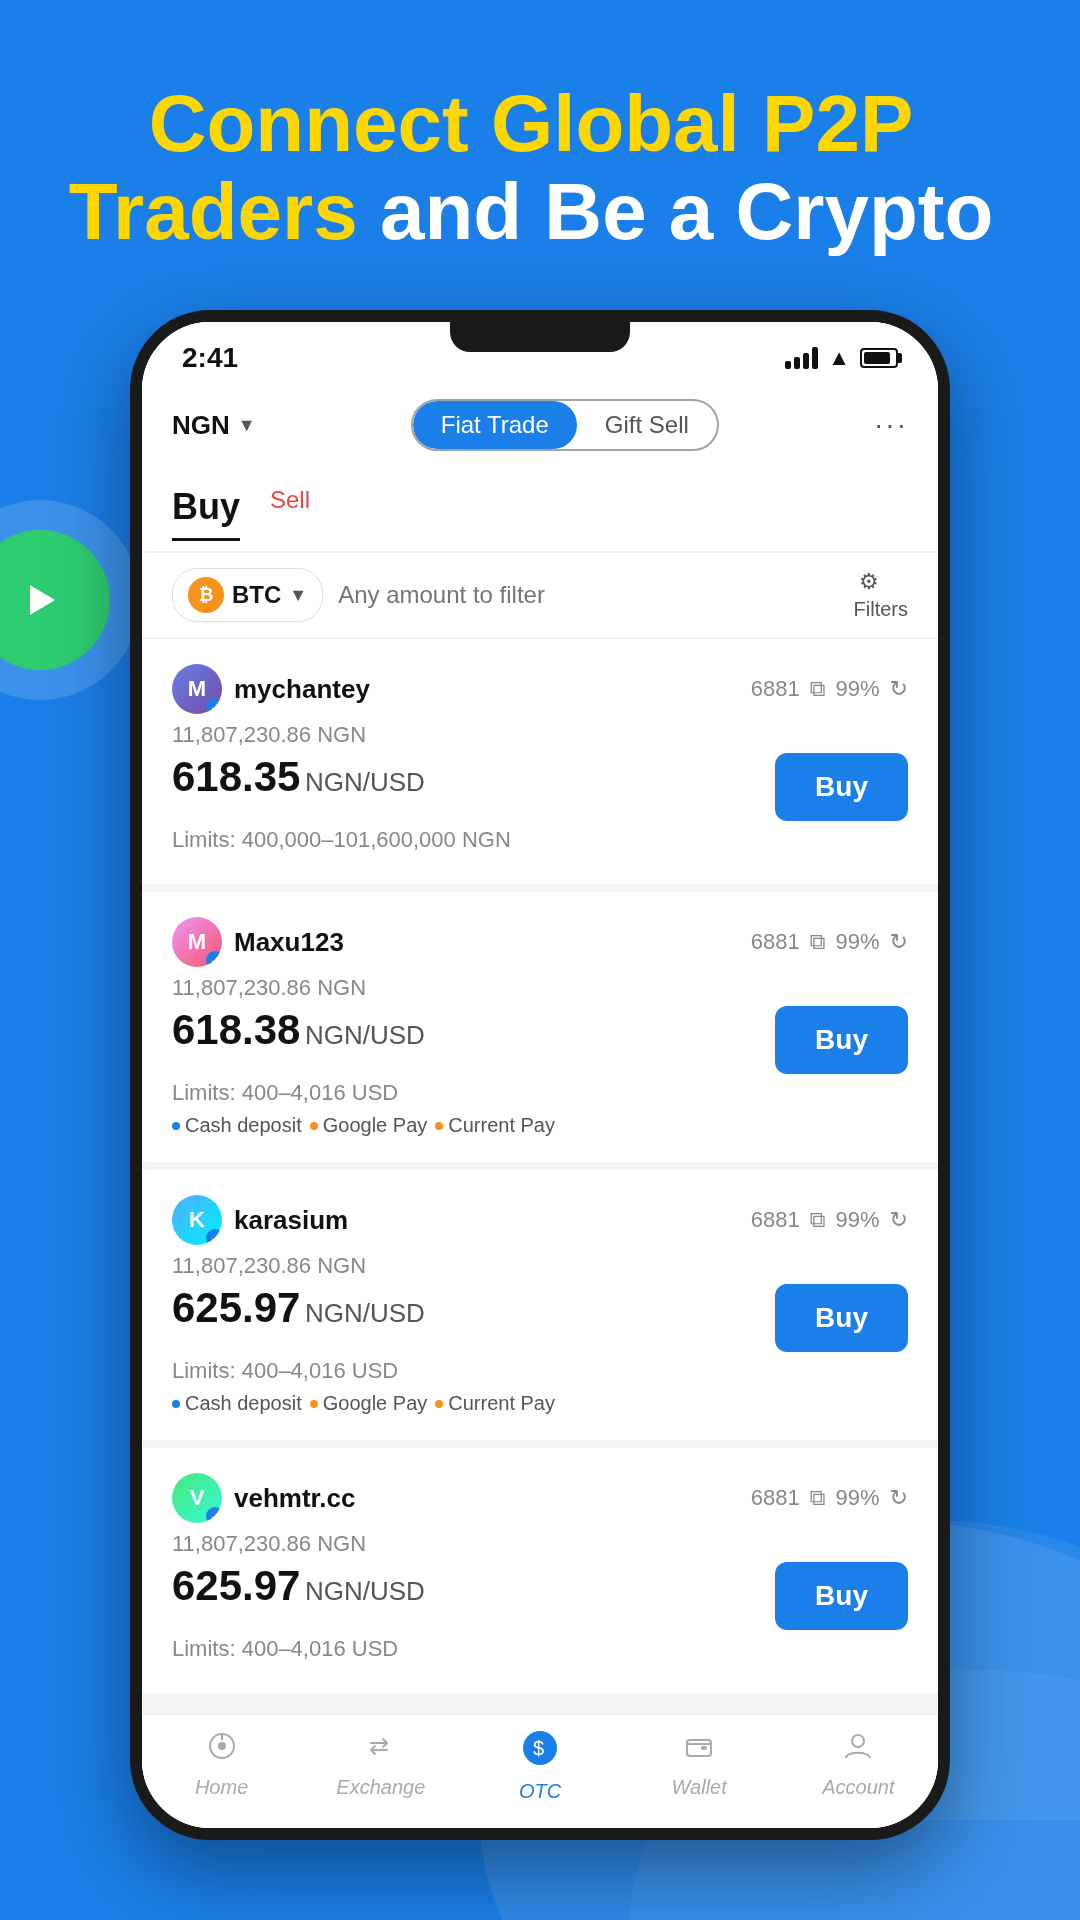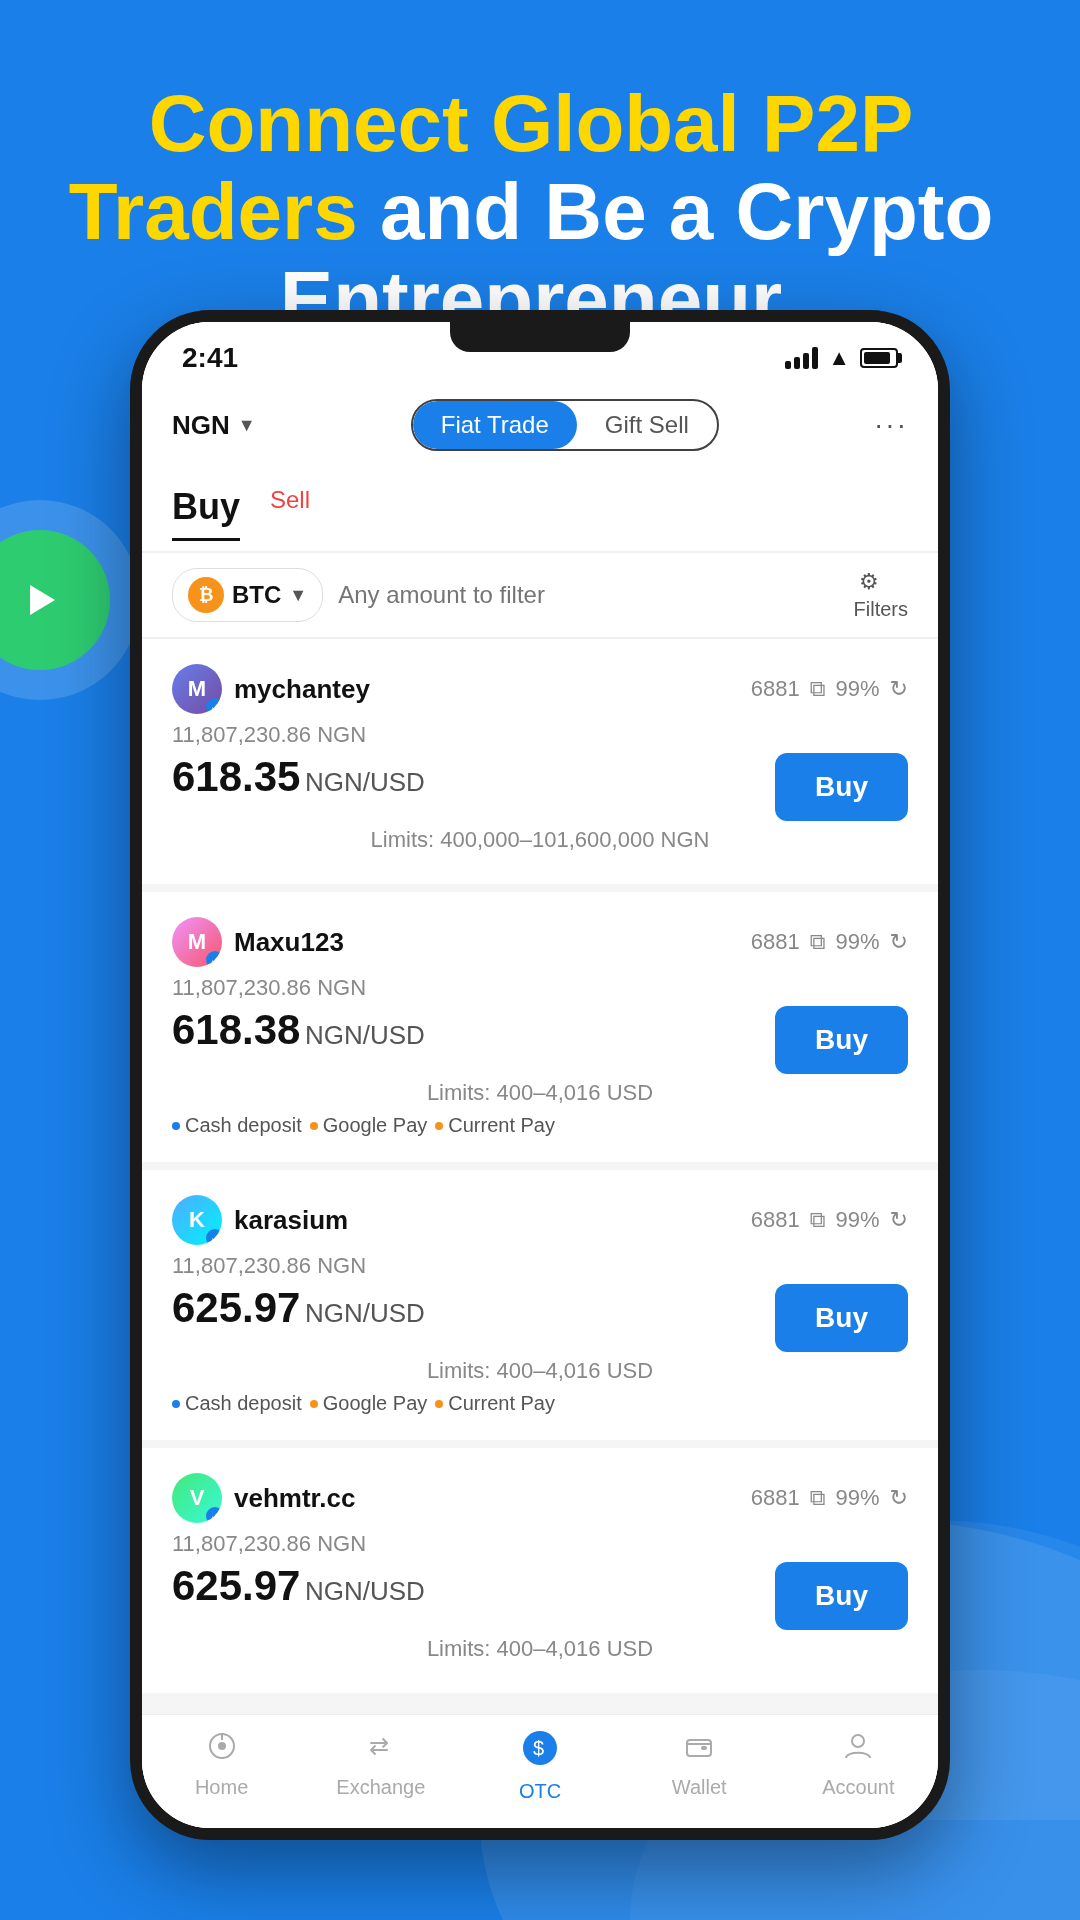--- a/index.html
+++ b/index.html
@@ -181,21 +181,21 @@
       font-size: 26px;
       font-weight: 600;
       color: #111;
     }
     .currency-selector .chevron {
       font-size: 18px;
       color: #555;
     }
     .tab-group {
       display: flex;
-      border: 2px solid #404040;
+      border: 2px solid #a3a3a3;
       border-radius: 30px;
       overflow: hidden;
     }
     .tab-btn {
       padding: 10px 28px;
       font-size: 24px;
       font-weight: 500;
       cursor: pointer;
       border: none;
       background: transparent;
@@ -388,21 +388,20 @@
       padding: 18px 40px;
       font-size: 28px;
       font-weight: 600;
       cursor: pointer;
     }
 
     .trader-limits {
       font-size: 22px;
       color: #888;
       margin: 6px 0;
-      text-align: center;
     }
 
     .payment-methods {
       display: flex;
       flex-wrap: wrap;
       gap: 8px;
       margin-top: 8px;
     }
     .payment-tag {
       font-size: 20px;
@@ -440,20 +439,21 @@
     .nav-icon {
       font-size: 32px;
       color: #aaa;
     }
     .nav-icon.active {
       color: #1a7fe8;
     }
     .nav-label {
       font-size: 20px;
       color: #aaa;
+      font-style: italic;
     }
     .nav-label.active {
       color: #1a7fe8;
     }
 
     
     .av1 { background: linear-gradient(135deg, #667eea 0%, #764ba2 100%); }
     .av2 { background: linear-gradient(135deg, #f093fb 0%, #f5576c 100%); }
     .av3 { background: linear-gradient(135deg, #4facfe 0%, #00f2fe 100%); }
     .av4 { background: linear-gradient(135deg, #43e97b 0%, #38f9d7 100%); }
@@ -503,21 +503,20 @@
   <svg width="50" height="50" viewBox="0 0 50 50">
     <polygon points="15,10 40,25 15,40" fill="white"></polygon>
   </svg>
 </div>
 
 <div class="hero-text">
   <div class="hero-line1">Connect Global P2P</div>
   <div class="hero-line2">
     <span class="hero-traders">Traders</span><span class="hero-and"> and Be a Crypto</span>
   </div>
-  <div class="hero-line4">Entrepreneur</div>
 </div>
 
 <div class="phone-frame">
 
   <div class="notch"></div>
 
   <div class="phone-screen">
 
     <div class="status-bar">
       <span class="status-time">2:41</span>

